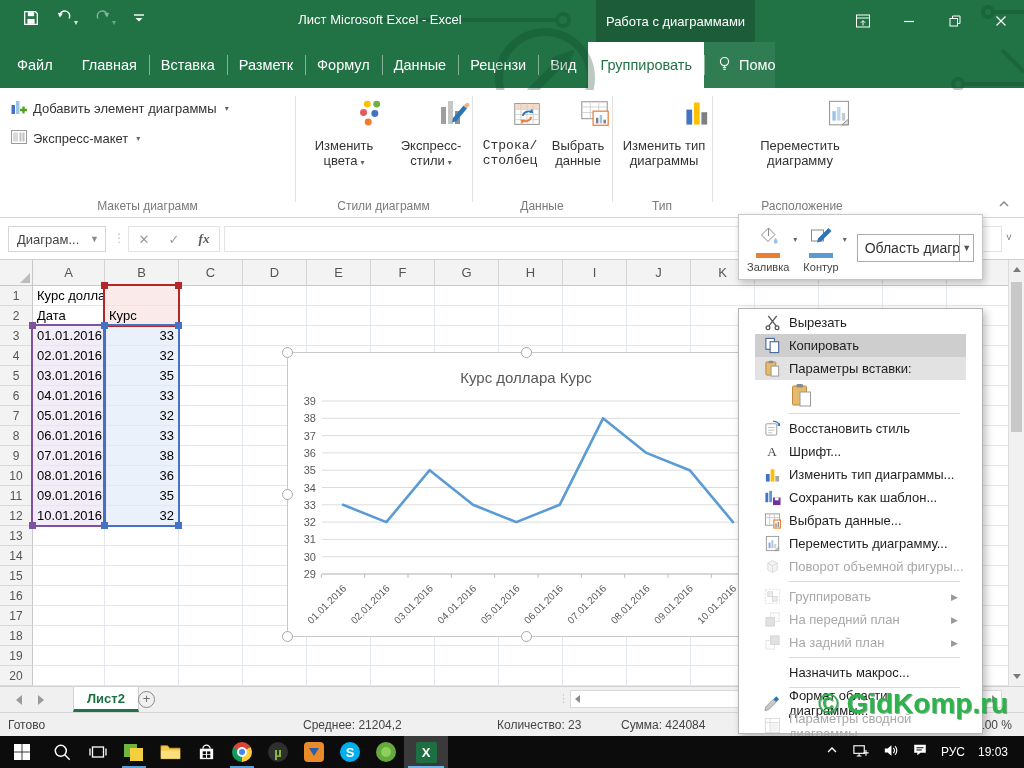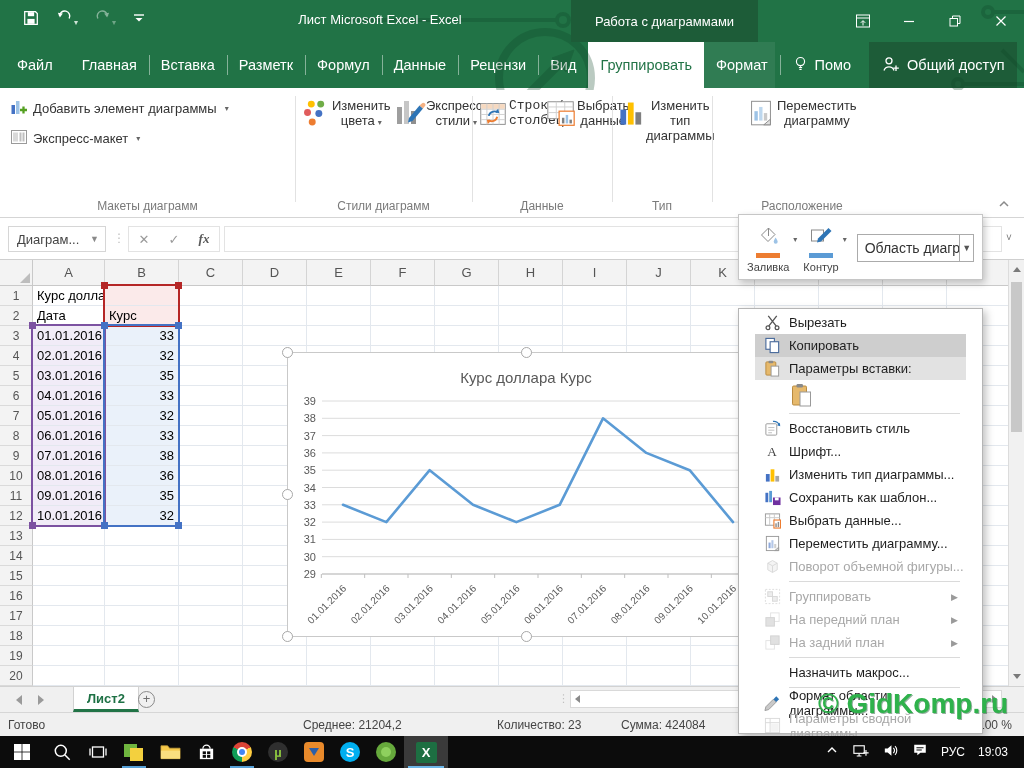--- a/index.html
+++ b/index.html
@@ -27,21 +27,21 @@
   .tab.sep::before { content:""; position:absolute; left:0; top:13px; height:20px; width:1px; background:rgba(255,255,255,.45); }
   .tab.active { background:#ffffff; color:#217346; }
   .tab.dark { background:#1d5c38; margin-left:6px; }
 
   
   #ribbon { position:absolute; left:0; top:88px; width:1024px; height:130px; background:#fff; border-bottom:1px solid #d5d5d5; z-index:8; }
   .rsep { position:absolute; top:8px; height:106px; width:1px; background:#e2e2e2; }
   .rgroup-label { position:absolute; bottom:4px; font-size:12px; color:#7a7a7a; text-align:center; white-space:nowrap; }
   .rbtn-small { position:absolute; display:flex; align-items:center; gap:5px; font-size:13px; color:#333; white-space:nowrap; }
   .rbtn-small .caret, .rbtn-big .caret { font-size:8px; color:#666; margin-left:3px; }
-  .rbtn-big { position:absolute; top:6px; display:flex; flex-direction:row; align-items:flex-start; }
+  .rbtn-big { position:absolute; top:6px; display:flex; flex-direction:column; align-items:flex-end; }
   .rbtn-big .ric { height:40px; display:flex; align-items:center; justify-content:center; }
   .rbtn-big .rlab { font-size:13px; color:#333; text-align:center; line-height:15px; margin-top:4px; }
   #ribbon-collapse { position:absolute; left:998px; top:108px; color:#8a8a8a; }
 
   
   #formulabar { position:absolute; left:0; top:218px; width:1024px; height:42px; background:#fff; border-bottom:1px solid #cfcfcf; z-index:7; }
   #namebox { position:absolute; left:8px; top:8px; width:98px; height:26px; border:1px solid #d6d6d6; display:flex; align-items:center; font-size:13px; color:#444; padding-left:8px; }
   #namebox .nb-caret { margin-left:auto; padding-right:6px; color:#8a8a8a; font-size:9px; }
   #fb-dots { position:absolute; left:113px; top:13px; color:#c0c0c0; font-size:12px; letter-spacing:1px; }
   #fbuttons { position:absolute; left:128px; top:8px; width:92px; height:26px; border:1px solid #e3e3e3; display:flex; align-items:center; justify-content:space-around; }
@@ -168,21 +168,21 @@
           <span class="mini-caret">▾</span>
         </span>
       <span class="qbtn">
           <svg width="14" viewBox="0 0 14 14">
             <path d="M2 4 h10" stroke="#fff" stroke-width="1.4"></path>
             <path d="M3.5 7 L7 10.5 10.5 7 Z" fill="#fff"></path>
           </svg>
         </span>
     </div>
     <div id="title-text">Лист Microsoft Excel - Excel</div>
-    <div id="ctx-header" style="left: 571px; width: 187px;">Работа с диаграммами</div>
+    <div id="ctx-header" style="left: 596px; width: 159px;">Работа с диаграммами</div>
     <div id="win-controls">
       <span class="wbtn">
           <svg width="16" viewBox="0 0 16 16">
             <rect x="1.5" y="2" width="13" height="12" fill="none" stroke="#fff"></rect>
             <path d="M1.5 5 h13" stroke="#fff"></path>
             <path d="M8 12.5 V8 M5.8 9.8 L8 7.6 l2.2 2.2" fill="none" stroke="#fff"></path>
           </svg>
         </span>
       <span class="wbtn">
           <svg width="14" viewBox="0 0 14 14">
@@ -224,39 +224,28 @@
         <span>Данные</span>
       </div>
       <div class="tab sep">
         <span>Рецензи</span>
       </div>
       <div class="tab sep">
         <span>Вид</span>
       </div>
       <div class="tab sep active">
         <span>Группировать</span>
-      </div>
-      <div class="tab">
-        <span>Формат</span>
       </div>
       <div class="tab sep">
         <span><svg width="17" viewBox="0 0 18 18">
             <circle cx="9" cy="7" r="4.3" fill="none" stroke="#fff" stroke-width="1.2"></circle>
             <path d="M7.3 13.2 h3.4 M7.8 15.2 h2.4" stroke="#fff" stroke-width="1.2"></path>
             <path d="M9 11.3 v1.3" stroke="#fff"></path>
           </svg></span>
         <span>Помо</span>
-      </div>
-      <div class="tab dark">
-        <span><svg width="20" viewBox="0 0 20 18">
-            <circle cx="8" cy="5.8" r="3" fill="none" stroke="#fff" stroke-width="1.3"></circle>
-            <path d="M3 15.5 a5.3 5.3 0 0 1 10 0" fill="none" stroke="#fff" stroke-width="1.3"></path>
-            <path d="M15 10.5 v5.5 M12.2 13.2 h5.6" stroke="#fff" stroke-width="1.3"></path>
-          </svg></span>
-        <span>Общий доступ</span>
       </div>
     </div>
 
   <div id="ribbon">
     <div class="rbtn-small" style="left:10px; top:10px;">
       <span><svg width="18" viewBox="0 0 18 18">
             <rect x="1.5" y="7" width="3.5" height="9" fill="#4472c4"></rect>
             <rect x="6" y="3" width="3.5" height="13" fill="#9dc3e6"></rect>
             <path d="M13.5 8.5 v7 M10 12 h7" stroke="#54a021" stroke-width="2.3"></path>
           </svg></span>

